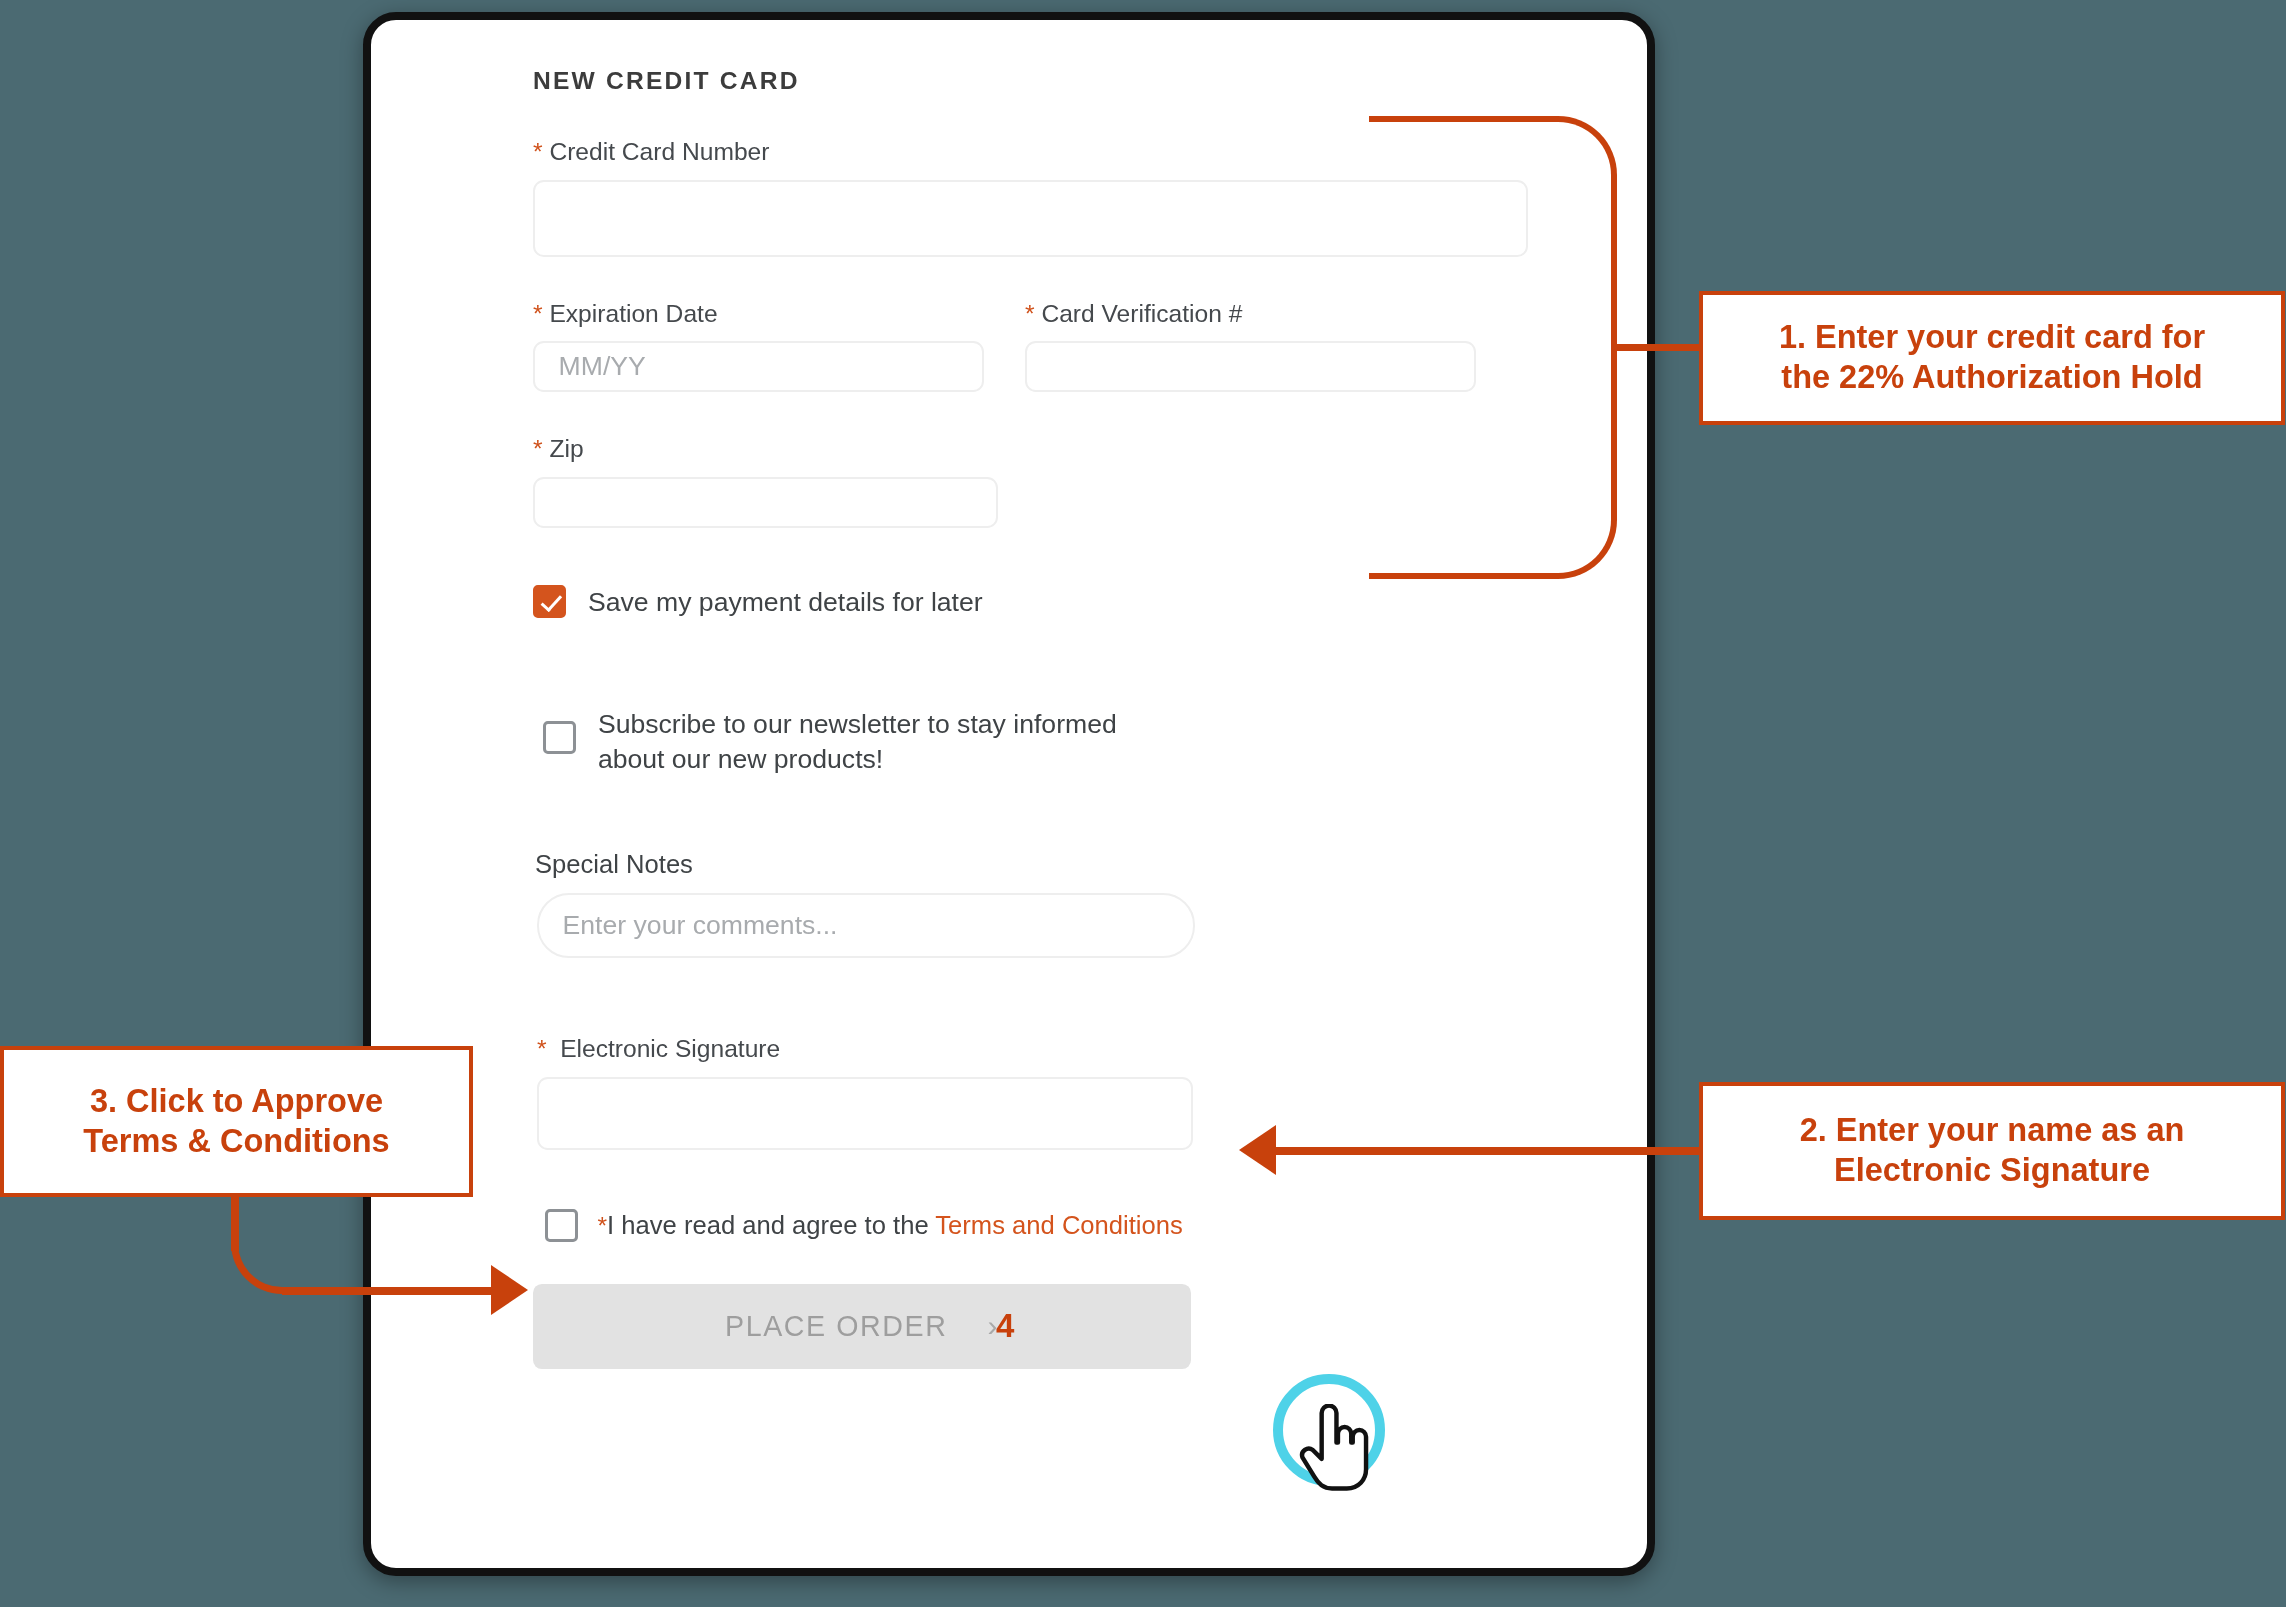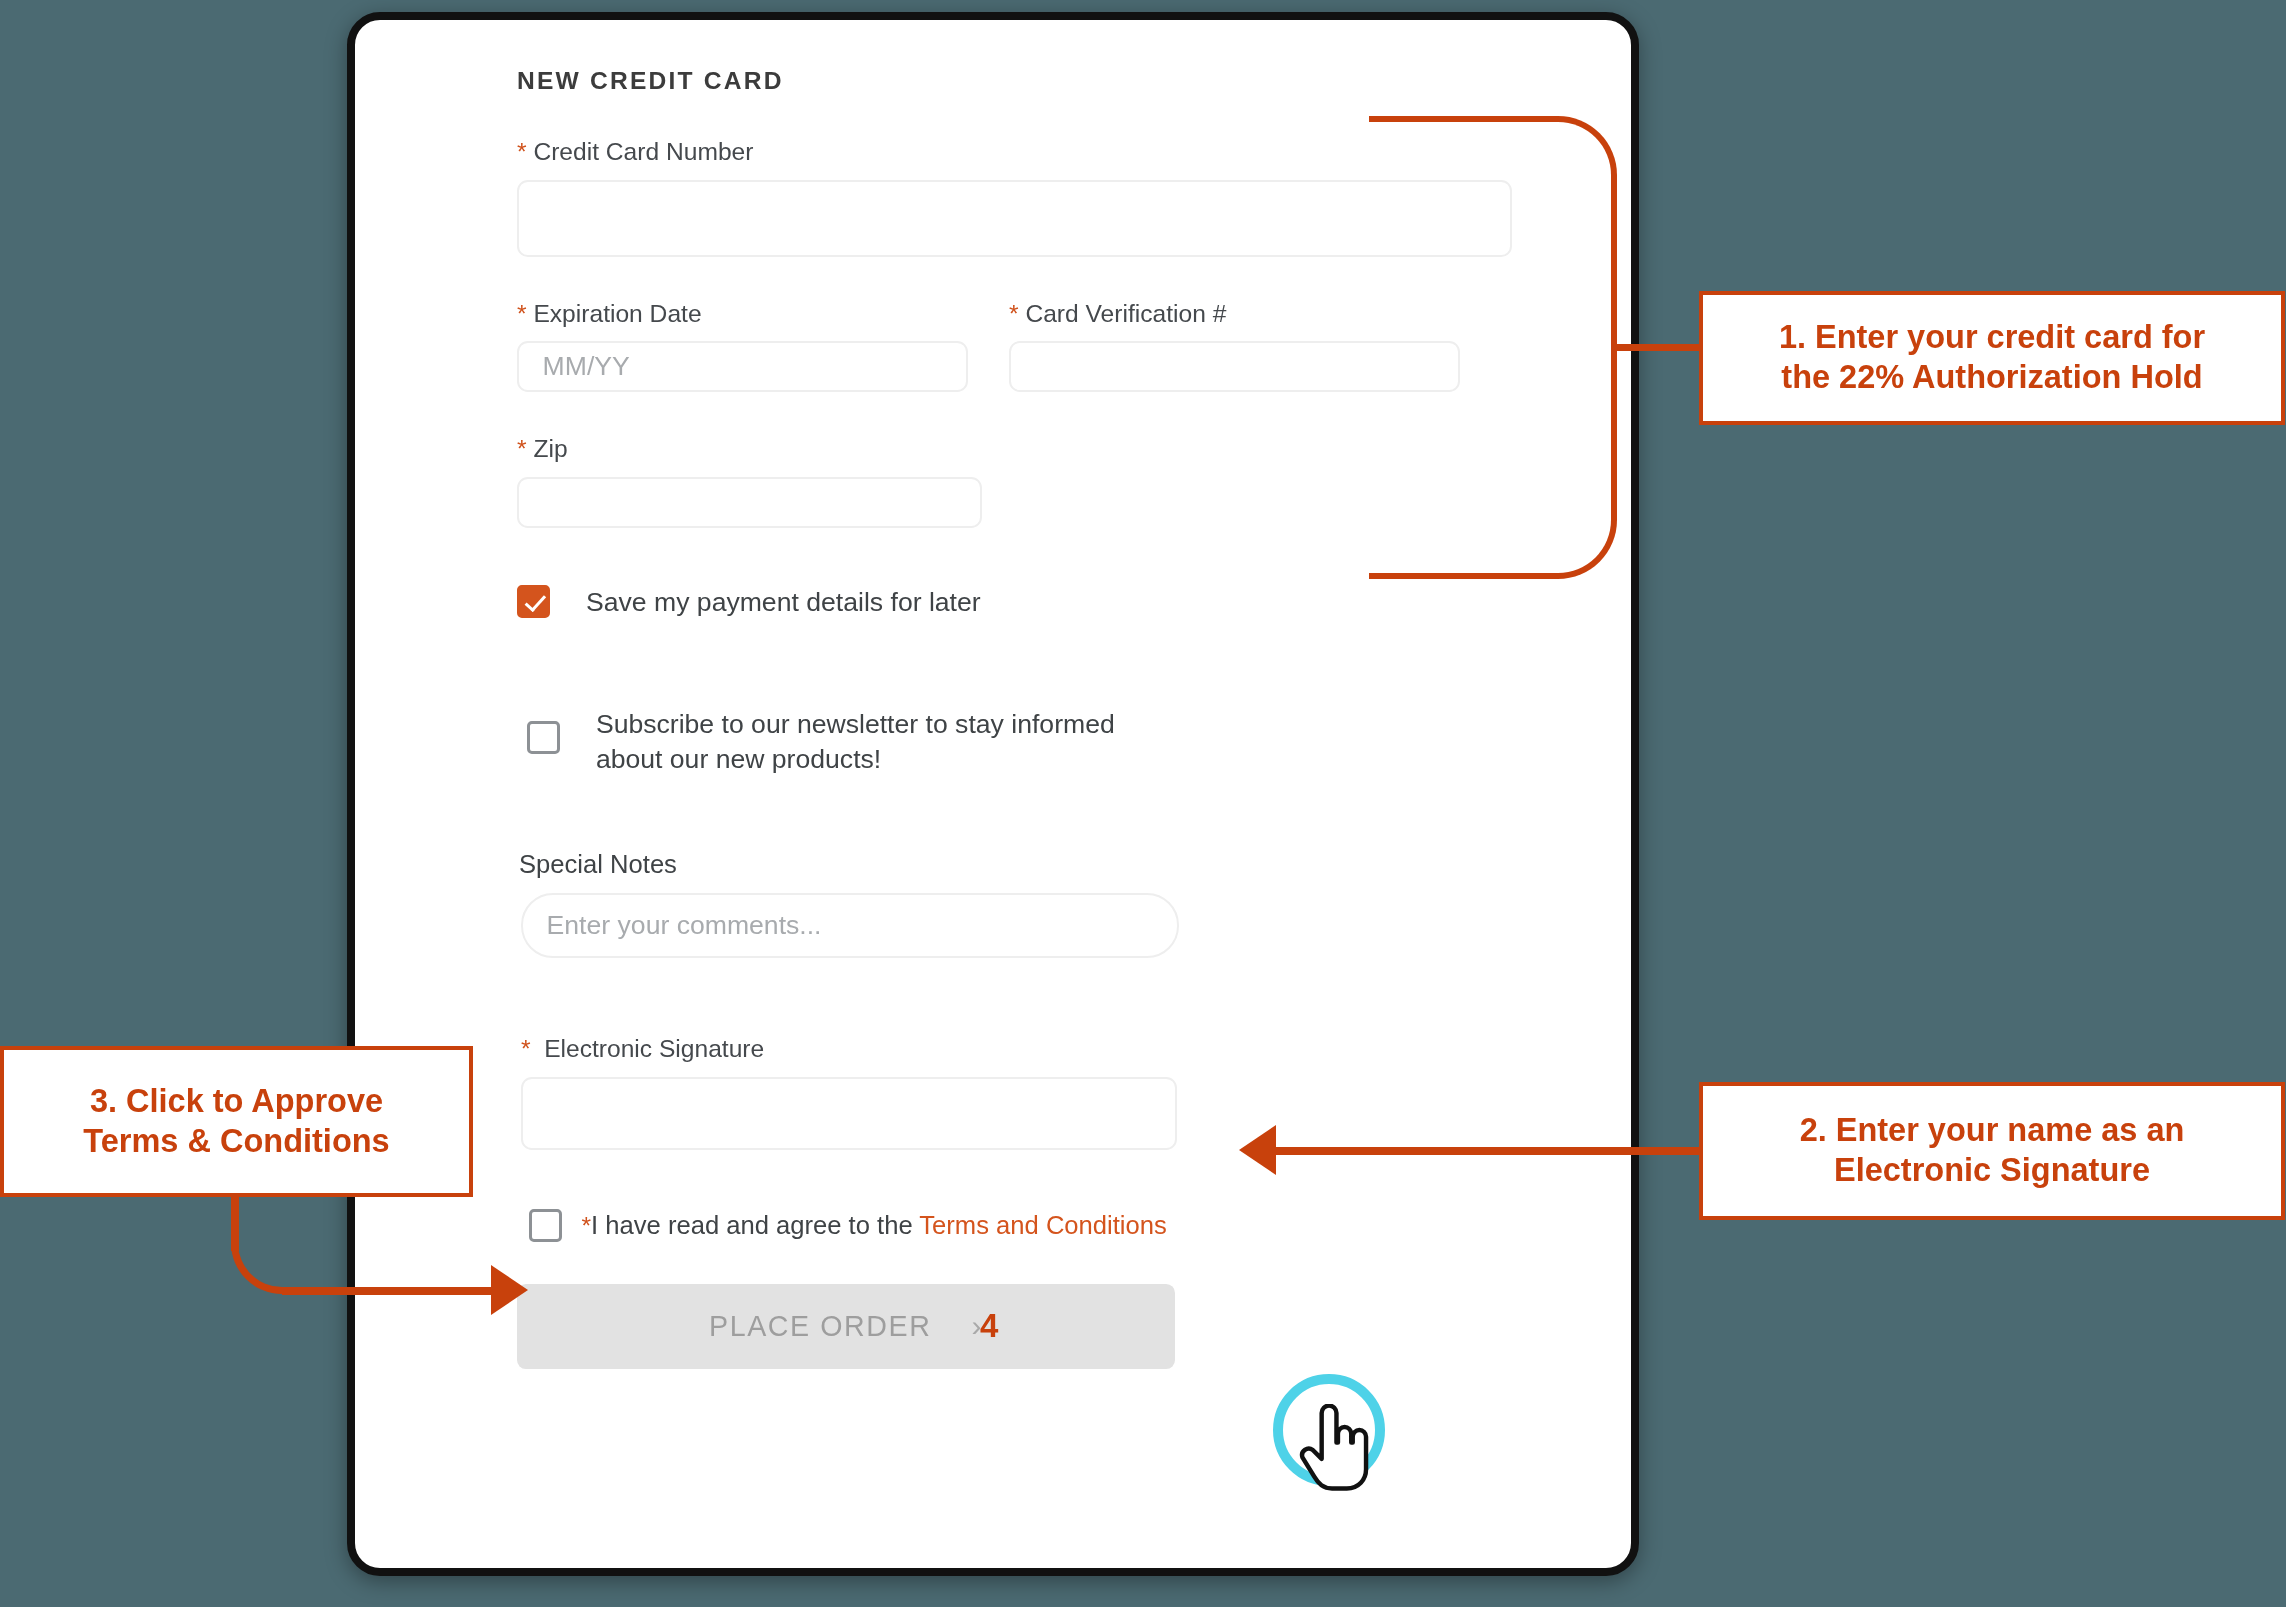--- a/index.html
+++ b/index.html
@@ -12,21 +12,21 @@
     width: 2286px;
     height: 1608px;
     background: #4b6a72;
     font-family: "Liberation Sans", sans-serif;
     overflow: hidden;
   }
 
   
   #device-card {
     position: absolute;
-    left: 347px;
+    left: 363px;
     top: 11.8px;
     width: 1292px;
     height: 1564px;
     background: #ffffff;
     border: 8.9px solid #111111;
     border-radius: 33px;
     box-sizing: border-box;
     box-shadow: 0 5.9px 21.7px rgba(0,0,0,.35);
   }
 
@@ -79,21 +79,21 @@
     margin-top: 43px;
   }
   .row-2 > div { width: 451px; }
 
   .zip-wrap { margin-top: 43px; width: 465px; }
 
   
   .cb-row {
     display: flex;
     align-items: flex-start;
-    gap: 36px;
+    gap: 22px;
   }
   .cb-box {
     width: 33px;
     height: 33px;
     border: 3px solid #8d9195;
     border-radius: 4.9px;
     background: #fff;
     box-sizing: border-box;
     flex: 0 0 auto;
   }

